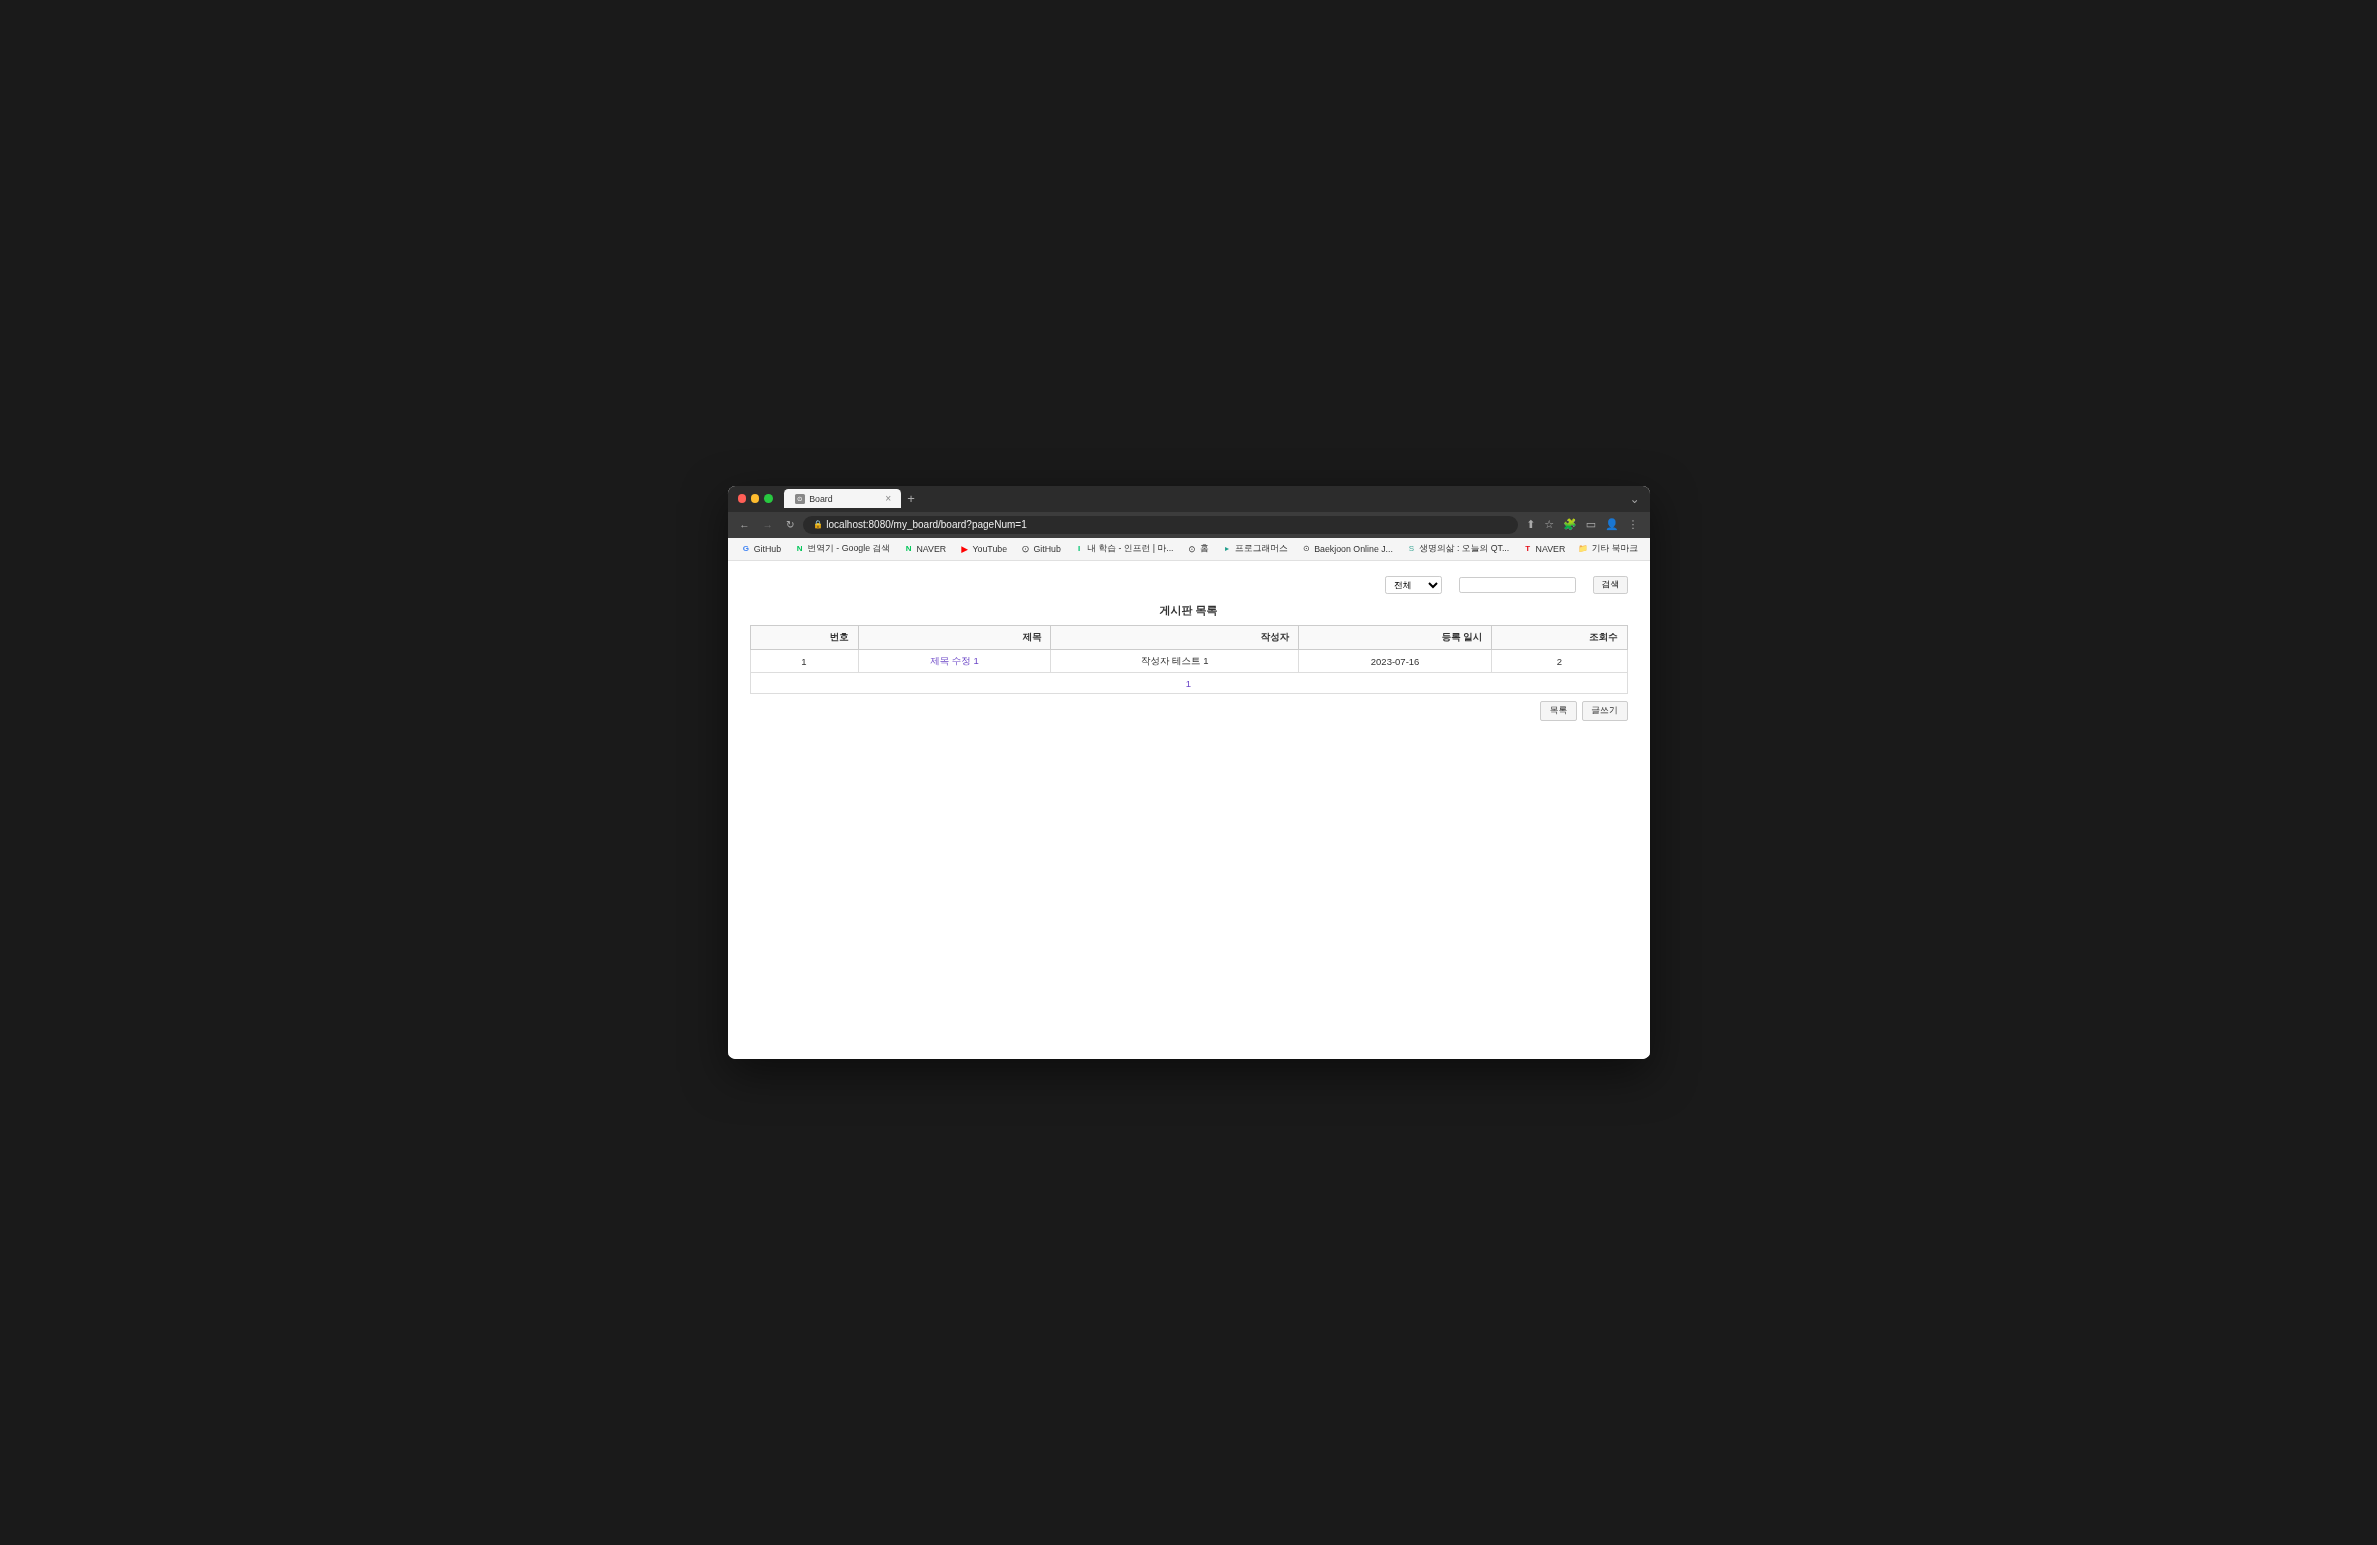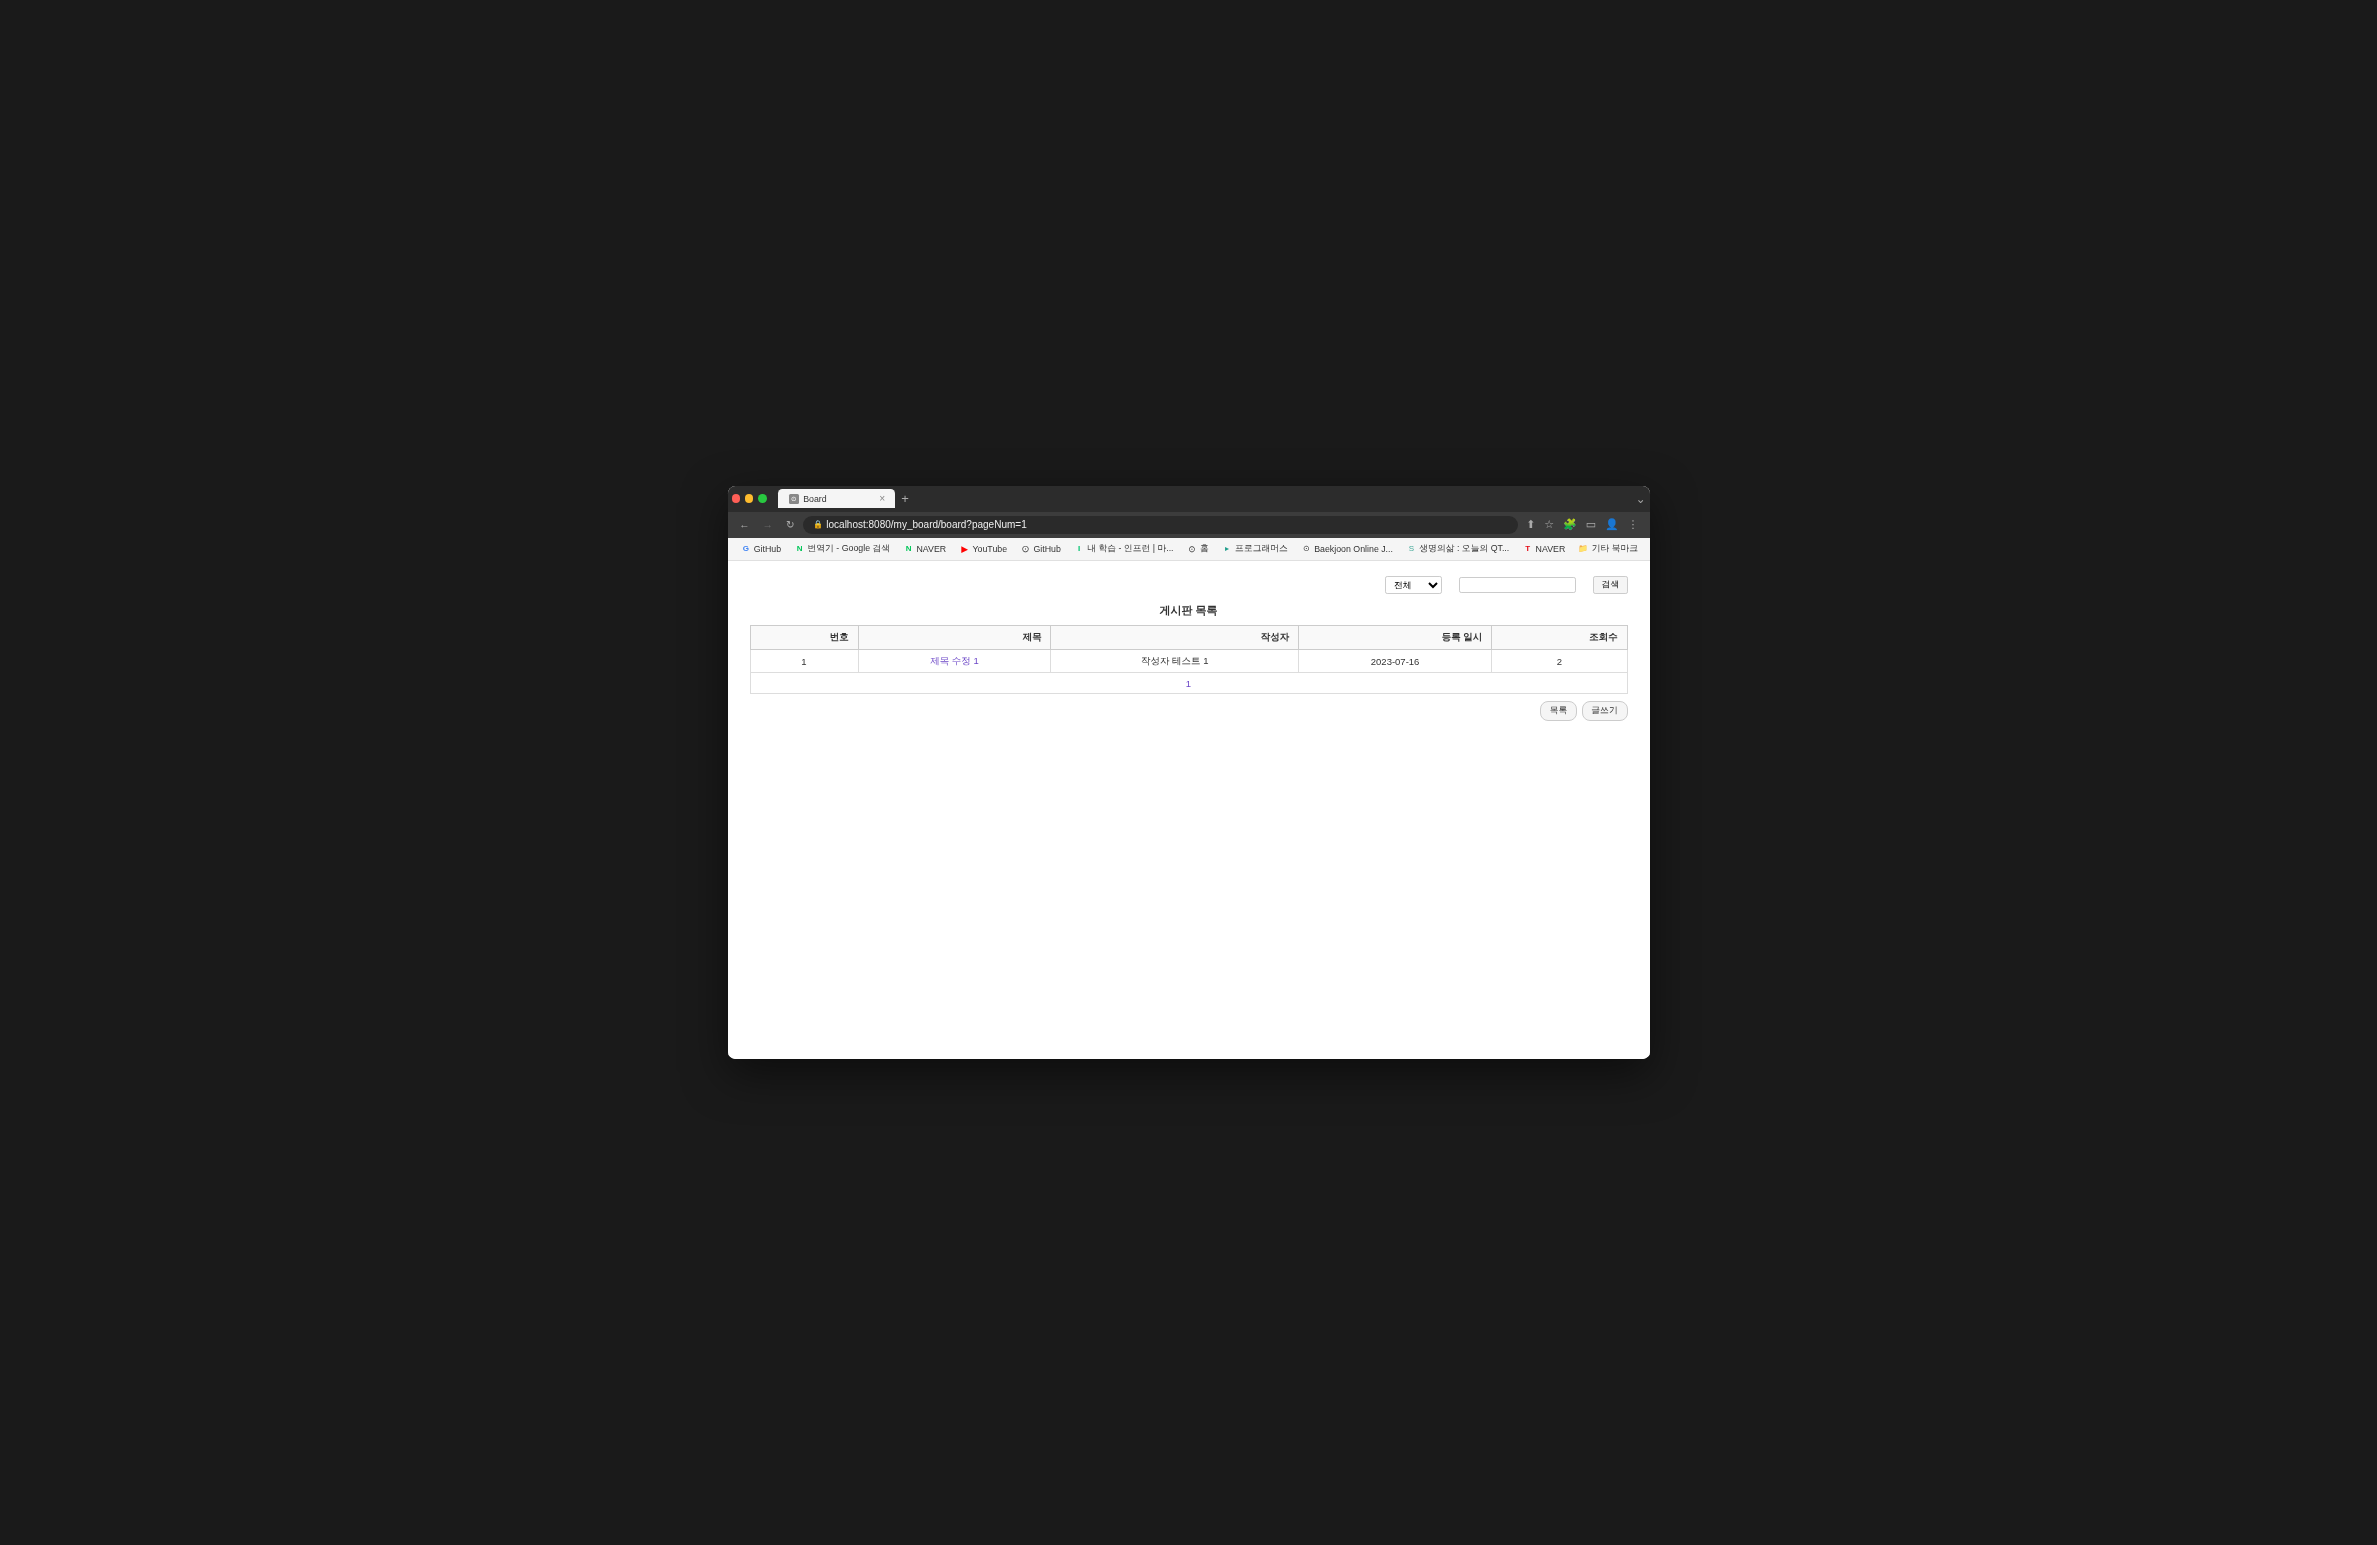--- a/index.html
+++ b/index.html
@@ -18,21 +18,21 @@
       border-radius: 7.3px;
       overflow: hidden;
       box-shadow: 0 14.6px 44px rgba(0,0,0,0.5);
     }
     
     .title-bar {
       background: #2c2c2c;
       height: 26px;
       display: flex;
       align-items: center;
-      padding: 0 4px;
+      padding: 0 10px;
       gap: 5.9px;
     }
     .traffic-lights {
       display: flex;
       gap: 4.4px;
       align-items: center;
     }
     .traffic-light {
       width: 8.8px;
       height: 8.8px;
@@ -258,21 +258,21 @@
     }
     
     .bottom-buttons {
       display: flex;
       justify-content: flex-end;
       gap: 4.4px;
       margin-top: 7.3px;
     }
     .bottom-btn {
       border: 0.7px solid #ccc;
-      border-radius: 8px;
+      border-radius: 2px;
       padding: 2.9px 8.8px;
       font-size: 8.8px;
       background: #f5f5f5;
       cursor: pointer;
       color: #333;
     }
     
     .yt-icon { color: #ff0000; font-size: 8.8px; }
   </style>
 </head>

